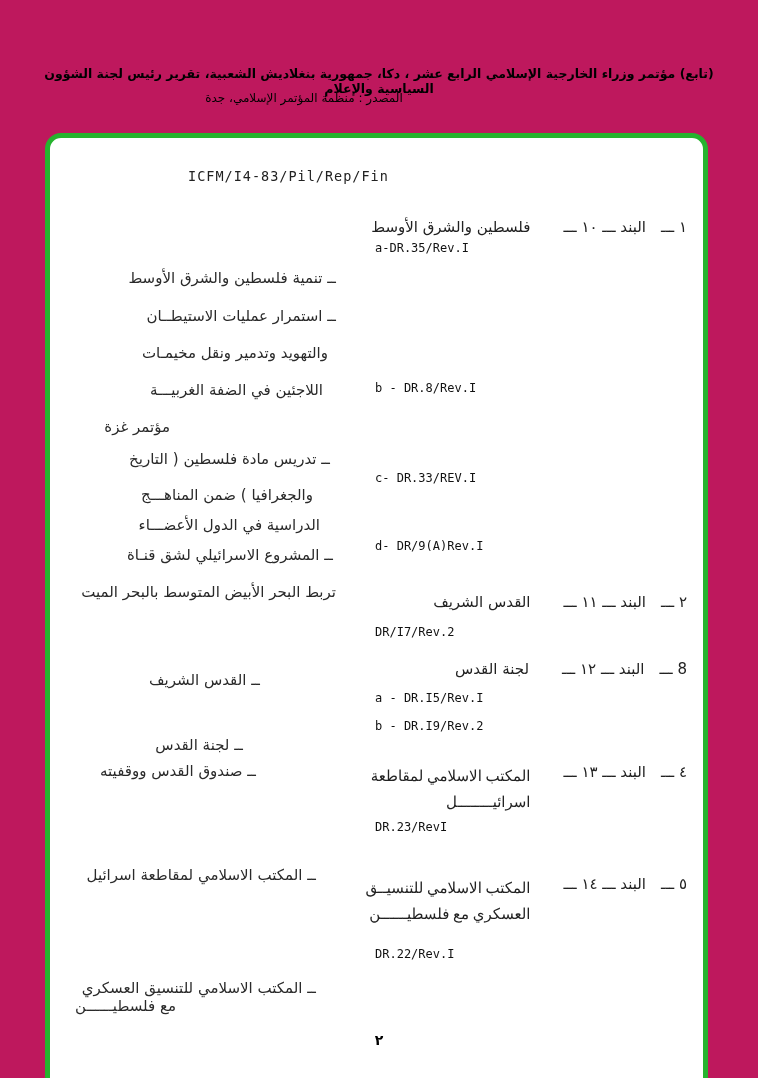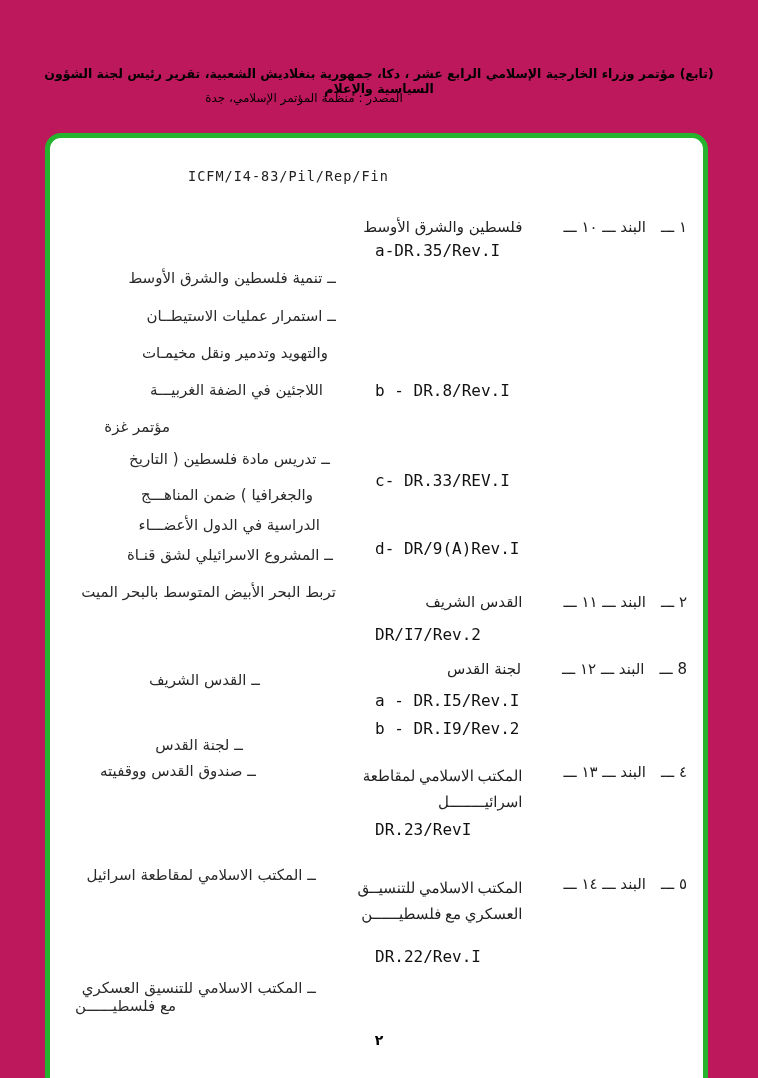--- a/index.html
+++ b/index.html
@@ -22,29 +22,29 @@
   }
   .refcode {
     position:absolute; left:138px; top:30px;
     font-family:"DejaVu Sans Mono", monospace; font-size:13.5px; letter-spacing:1px; color:#222;
   }
   .item-head {
     position:absolute; right:16px; direction:rtl; display:flex; gap:15px;
     font-size:15px; color:#222; align-items:flex-start; white-space:nowrap;
   }
   .item-head .band { white-space:nowrap; }
-  .item-head .title { margin-right:26px; white-space:nowrap; }
+  .item-head .title { margin-right:18px; white-space:nowrap; }
   .tline { display:block; line-height:26px; text-align:right;font-family:Liberation Serif, serif; }
   .body-line {
     position:absolute; left:28px; direction:rtl; text-align:right;
     font-size:15px; color:#2a2a2a; white-space:nowrap;margin-top:44px;
   }
   .ref {
     position:absolute; left:325px;
-    font-family:"DejaVu Sans Mono", monospace; font-size:16px; color:#111; white-space:nowrap;
+    font-family:"DejaVu Sans Mono", monospace; font-size:12px; color:#111; white-space:nowrap;
   }
   .page-number {
     position:absolute; top:1032px; left:0; right:0;
     text-align:center; font-weight:bold; font-size:14px; color:#000;
   }
 </style>
 </head>
 <body>
 
 <div class="page">

